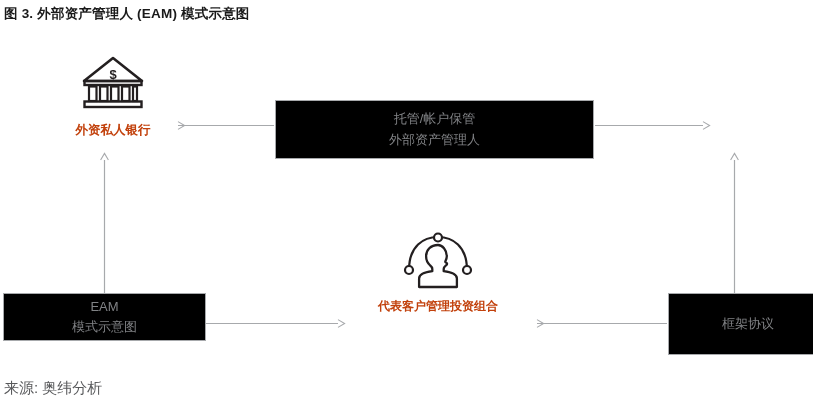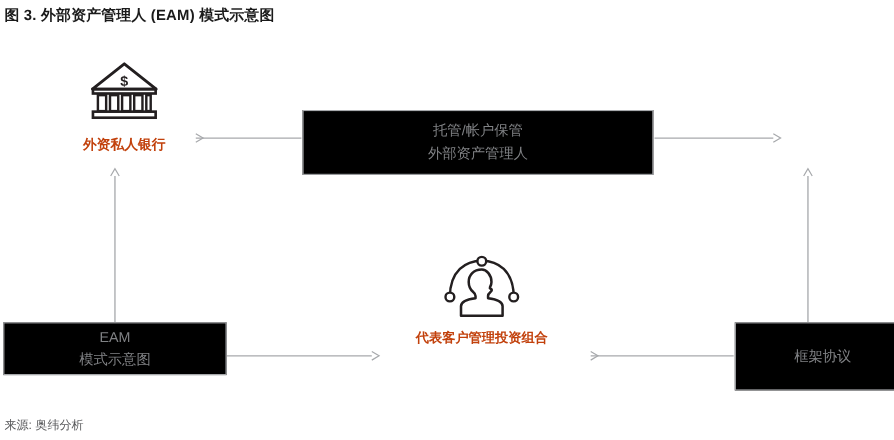--- a/index.html
+++ b/index.html
@@ -16,21 +16,21 @@
   
   #title{
     position:absolute;left:4px;top:5px;
     font-size:13.5px;font-weight:bold;letter-spacing:0.2px;
     color:#1a1a1a;white-space:nowrap;
   }
 
   
   #source{
     position:absolute;left:4px;top:379px;
-    font-size:11px;color:#58595b;white-space:nowrap;
+    font-size:15px;color:#58595b;white-space:nowrap;
   }
 
   
   #wires{position:absolute;left:0;top:0;width:813px;height:400px;}
 
   
   .box{
     position:absolute;
     border:1px solid #a7a9ac;
     background:#000000;

